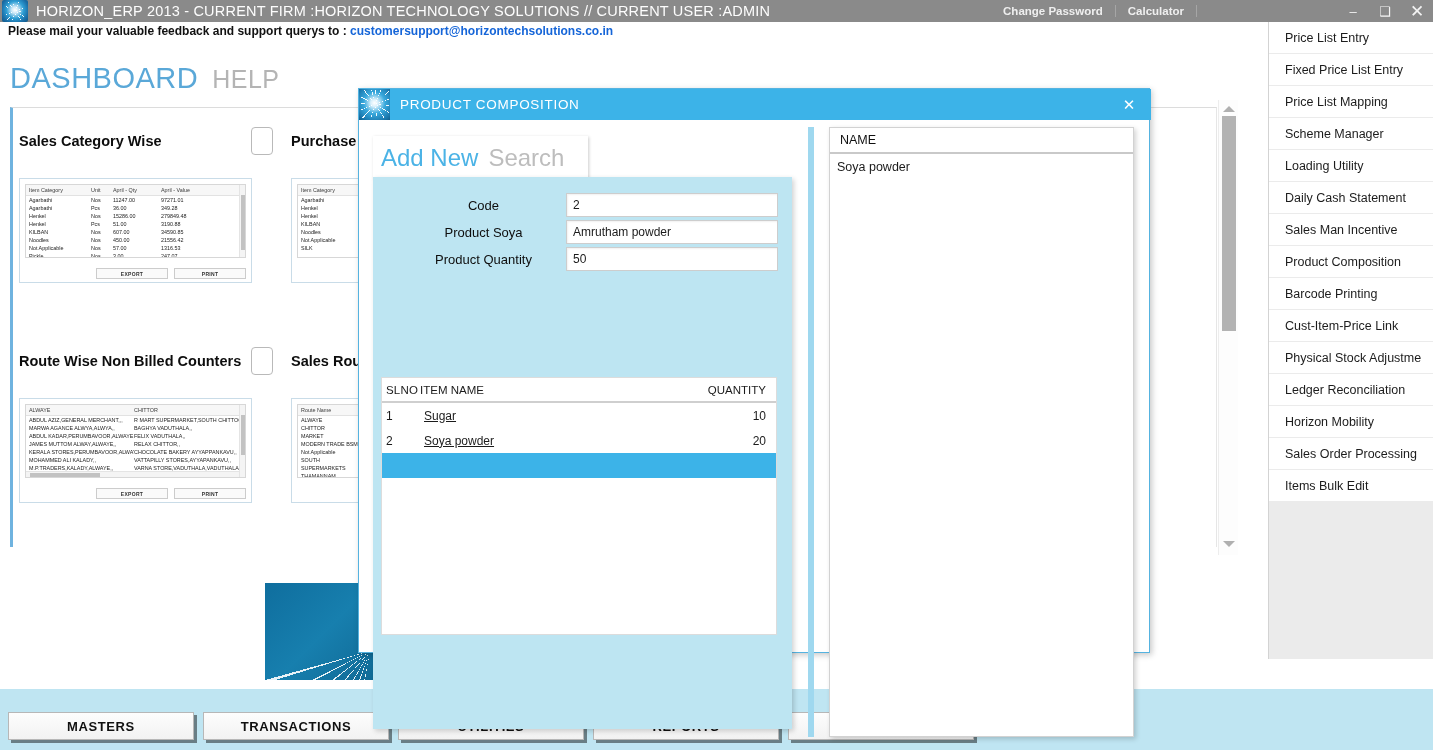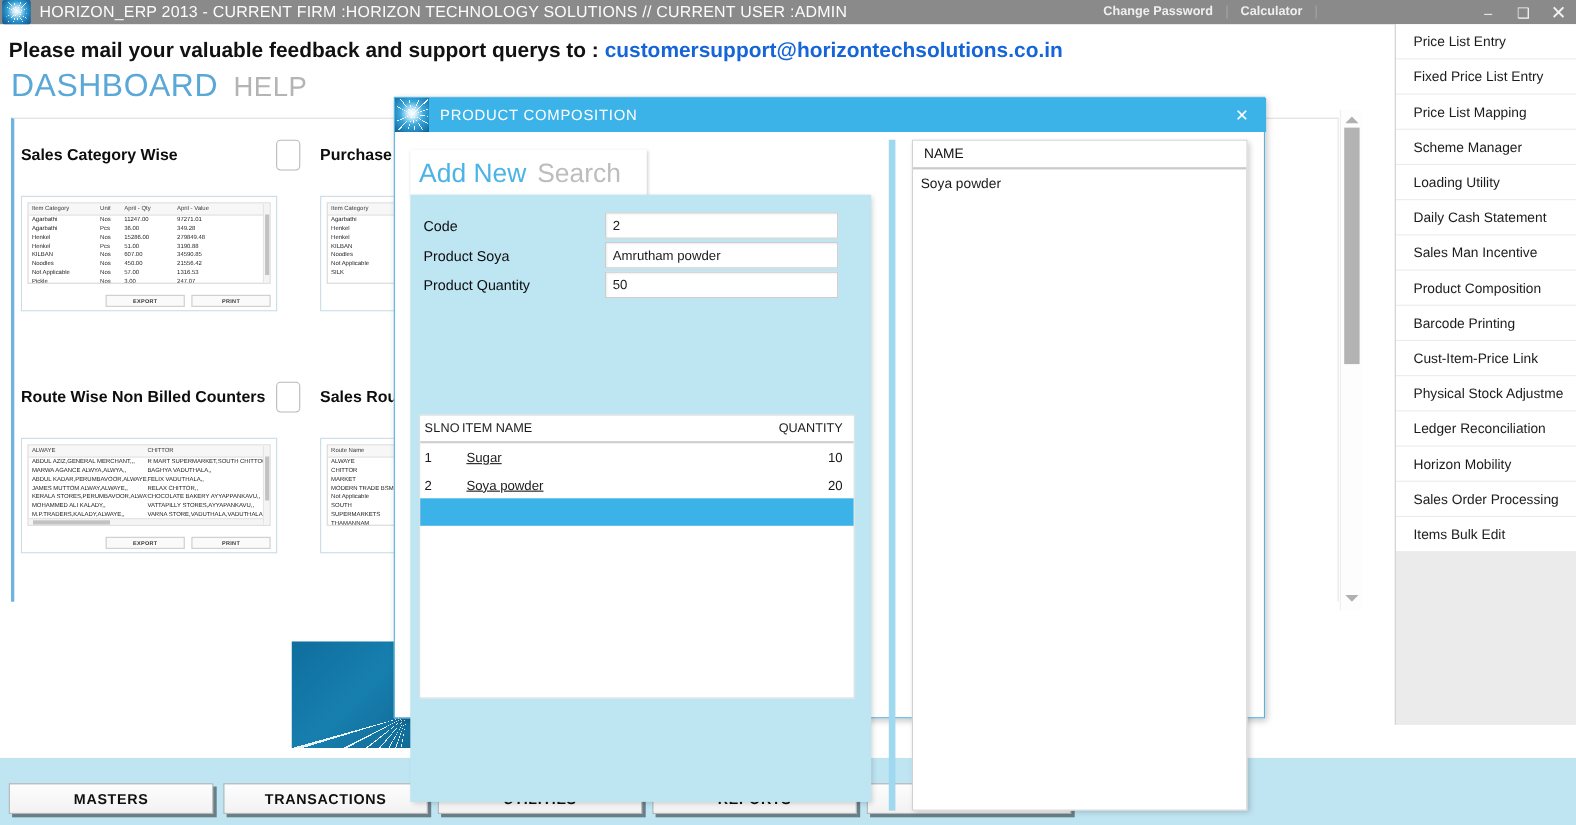--- a/index.html
+++ b/index.html
@@ -50,21 +50,21 @@
     font-size:11.5px; font-weight:bold; color:#efefef; padding:0 12px;
     border-right:1px solid #a6a6a6; line-height:12px; cursor:pointer;
   }
   .tb-spacer{ width:140px; }
   .winbtn{ width:32px; height:22px; display:flex; align-items:center; justify-content:center;
            color:#f3f3f3; font-size:13px; cursor:pointer; }
   .winbtn.close{ font-size:17px; }
 
   
   #feedback{
-    position:absolute; left:8px; top:36px; font-size:19px; font-weight:bold; color:#111;
+    position:absolute; left:8px; top:24px; font-size:12px; font-weight:bold; color:#111;
     white-space:nowrap;
   }
   #feedback .mail{ color:#1565d8; }
 
   
   #headings{ position:absolute; left:10px; top:62px; display:flex; align-items:baseline; gap:14px; }
   #dash-word{ font-size:29px; color:#5aa8d8; letter-spacing:.5px; }
   #help-word{ font-size:25px; color:#b4b4b4; letter-spacing:.5px; }
 
   
@@ -214,21 +214,21 @@
     position:absolute; left:14px; top:47px; width:215px; height:43px; background:#ffffff;
     box-shadow:1px 1px 3px rgba(0,0,0,.2); display:flex; align-items:center; padding-left:8px; gap:10px;
   }
   #tab-addnew{ font-size:24px; color:#4bb3e6; cursor:pointer; }
   #tab-search{ font-size:24px; color:#bdbdbd; cursor:pointer; }
 
   #form-panel{
     position:absolute; left:14px; top:88px; width:419px; height:552px; background:#bde5f2;
     box-shadow:2px 2px 5px rgba(0,0,0,.18);
   }
-  .frow{ position:absolute; left:12px; height:24px; display:flex; align-items:center; }
+  .frow{ position:absolute; left:28px; height:24px; display:flex; align-items:center;text-align:center; }
   .flabel{ width:165px; font-size:13px; color:#0e0e0e; }
   .finput{
     width:212px; height:24px; background:#ffffff; border:1px solid #cdcdcd;
     box-shadow:inset 1px 1px 2px rgba(0,0,0,.06);
     font-size:12px; color:#1b1b1b; padding:0 6px; display:flex; align-items:center;
   }
 
   #grid{
     position:absolute; left:8px; top:200px; width:396px; height:258px;
     background:#ffffff; border:1px solid #dcdcdc;

